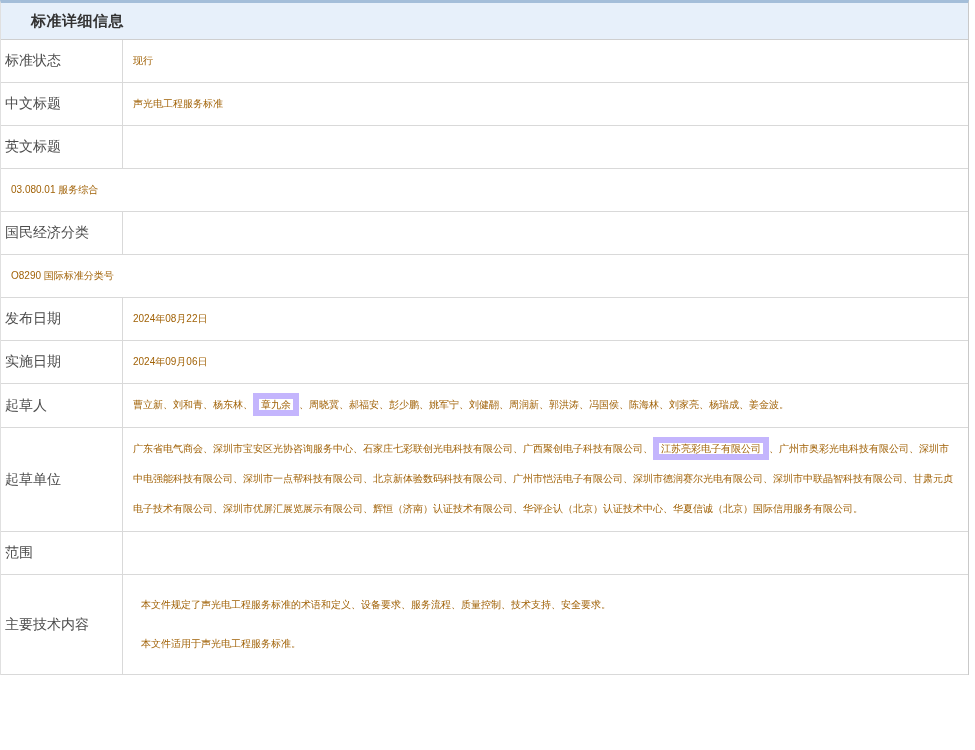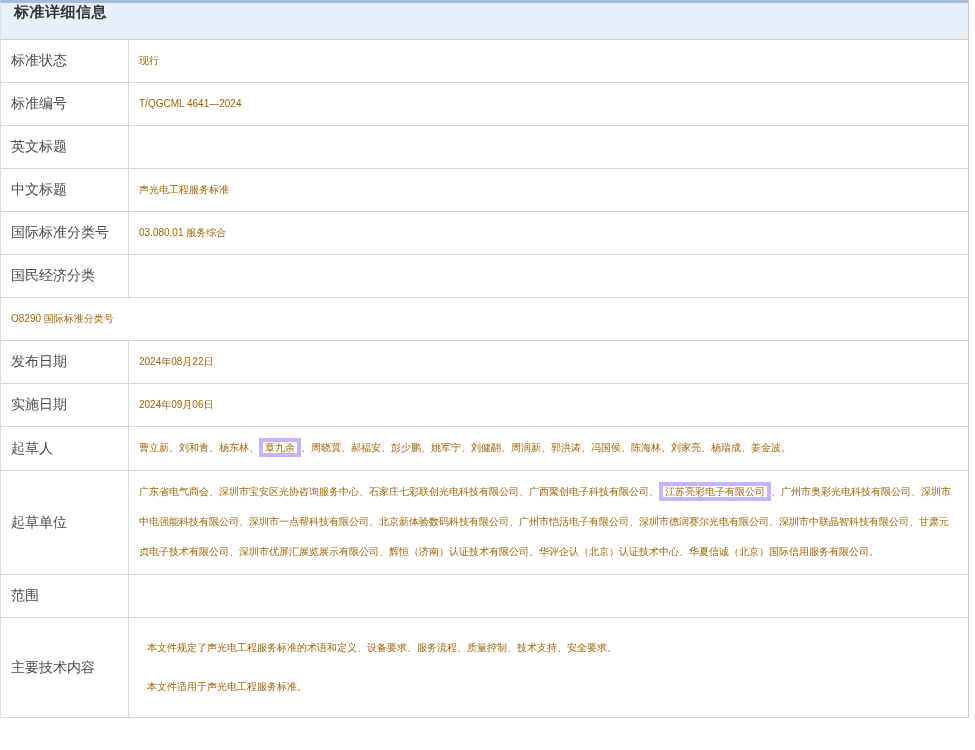--- a/index.html
+++ b/index.html
@@ -10,33 +10,33 @@
   }
   .panel{
     width:969px;
     border-top:3px solid #a4bed9;
     border-left:1px solid #e0e0e0;
     border-right:1px solid #c9c9c9;
     box-sizing:border-box;
   }
   .panel-header{
     height:36px;
-    display:flex;
-    padding-left:13px;
+    display:flex;align-items:center;
+    padding-left:30px;
     background:#e7f0fa;
     border-bottom:1px solid #cfcfcf;
   }
   .panel-title{
     font-size:15px;font-weight:bold;color:#333333;
     letter-spacing:0.5px;
   }
   .row{display:flex;border-bottom:1px solid #d9d9d9;background:#ffffff;}
   .cell-label{
     flex:0 0 117px;
-    padding-left:10px;
+    padding-left:4px;
     border-right:1px solid #d9d9d9;
     display:flex;align-items:center;
     font-size:14px;color:#4c4c4c;
     min-height:42px;
     box-sizing:content-box;
   }
   .cell-value{
     flex:1;
     padding:0 10px;
     display:flex;align-items:center;
@@ -44,53 +44,48 @@
     line-height:30px;
     min-height:42px;
     box-sizing:border-box;
   }
   .cell-value.multiline{
     display:block;
     padding:6px 10px 7px 10px;
     min-height:0;
   }
   .hl{
-    border:4px solid #c4b5fd;
+    border:6px solid #c4b5fd;
     padding:0 2px;
     -webkit-box-decoration-break:clone;
     box-decoration-break:clone;
   }
   .para{margin:8px;line-height:31px;}
 </style>
 </head>
 <body>
 
 <div class="panel">
   <div class="panel-header">
     <span class="panel-title">标准详细信息</span>
   </div>
   <div>
       <div class="row">
         <div class="cell-label">标准状态</div>
         <div class="cell-value">现行</div>
       </div>
       <div class="row">
-        <div class="cell-label">标准编号</div>
-        <div class="cell-value">T/QGCML 4641—2024</div>
+        <div class="cell-label">中文标题</div>
+        <div class="cell-value">声光电工程服务标准</div>
       </div>
       <div class="row">
         <div class="cell-label">英文标题</div>
         <div class="cell-value"></div>
       </div>
       <div class="row">
-        <div class="cell-label">中文标题</div>
-        <div class="cell-value">声光电工程服务标准</div>
-      </div>
-      <div class="row">
-        <div class="cell-label">国际标准分类号</div>
         <div class="cell-value">03.080.01 服务综合</div>
       </div>
       <div class="row">
         <div class="cell-label">国民经济分类</div>
         <div class="cell-value"></div>
       </div>
       <div class="row">
         <div class="cell-value">O8290 国际标准分类号</div>
       </div>
       <div class="row">

